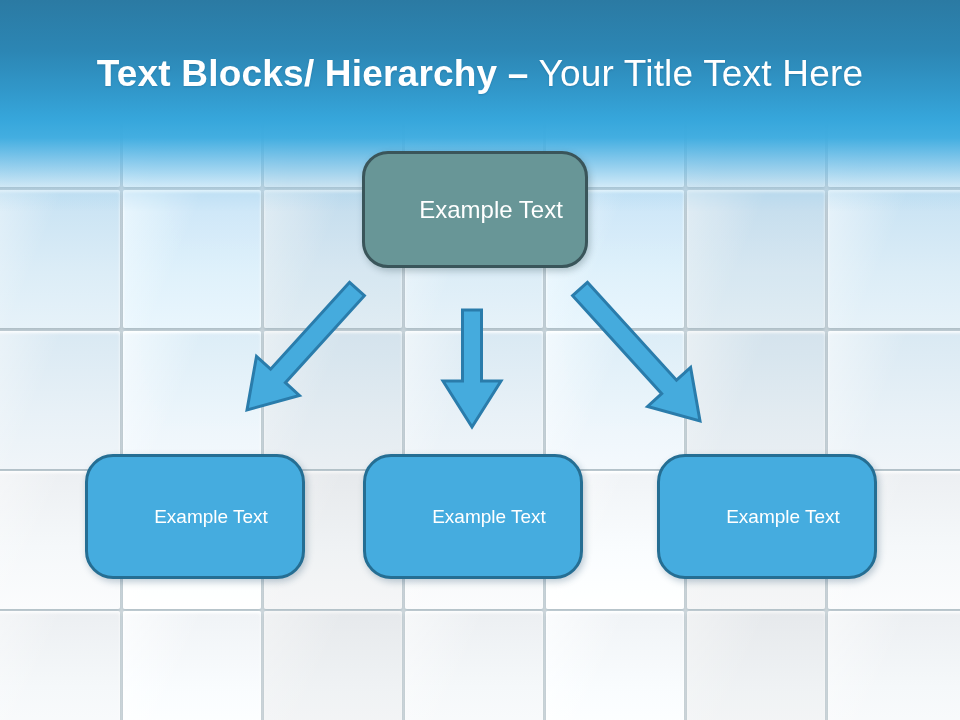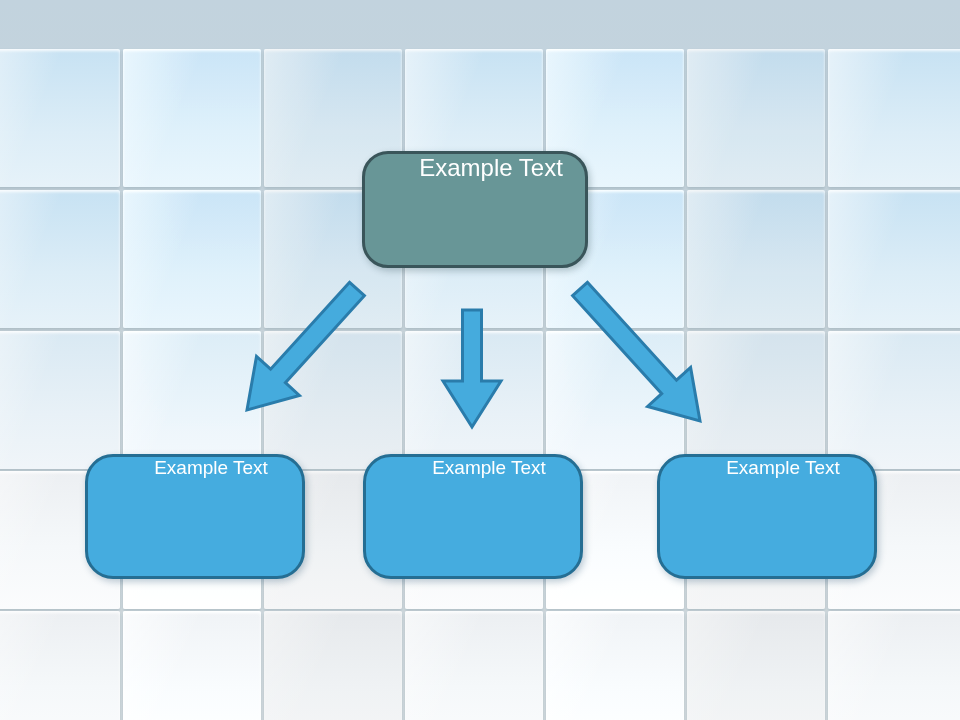--- a/index.html
+++ b/index.html
@@ -27,21 +27,21 @@
             rgba(62,172,224,.97) 65%, rgba(98,185,230,.72) 76%,
             rgba(160,210,238,.34) 88%, rgba(205,231,246,0) 100%);}
   .title{position:absolute;left:0;top:54px;width:100%;text-align:center;
          color:#ffffff;font-size:37px;line-height:1.1;letter-spacing:.2px;
          text-shadow:0 1px 2px rgba(0,40,70,.18);}
   .title .bold{font-weight:700;}
   .title .light{font-weight:400;}
 
   
   .diagram{position:absolute;inset:0;z-index:3;}
-  .node{position:absolute;display:flex;align-items:flex-start;justify-content:center;
+  .node{position:absolute;display:flex;align-items:center;justify-content:center;
         color:#fff;text-align:center;box-sizing:border-box;padding-left:32px;}
   .root-node{left:362px;top:151px;width:226px;height:117px;
         background:#689697;border:3px solid #3a555a;border-radius:26px;
         font-size:24px;box-shadow:2px 3px 7px rgba(30,60,70,.28);}
   .child-node{top:454px;width:220px;height:125px;
         background:#45acdf;border:3px solid #256e93;border-radius:28px;
         font-size:19px;box-shadow:2px 3px 7px rgba(25,70,100,.28);}
   .child-1{left:85px;}
   .child-2{left:363px;}
   .child-3{left:657px;}
@@ -85,20 +85,25 @@
       <div class="tile tint-w v0" style="left: 828px; top: 471px;"></div>
       <div class="tile tint-w v0" style="left: -18px; top: 611px;"></div>
       <div class="tile tint-w v2" style="left: 123px; top: 611px;"></div>
       <div class="tile tint-w v1" style="left: 264px; top: 611px;"></div>
       <div class="tile tint-w v0" style="left: 405px; top: 611px;"></div>
       <div class="tile tint-w v2" style="left: 546px; top: 611px;"></div>
       <div class="tile tint-w v1" style="left: 687px; top: 611px;"></div>
       <div class="tile tint-w v0" style="left: 828px; top: 611px;"></div>
     </div>
 
+  <div class="header">
+    <div class="title">
+      <span class="bold">Text Blocks/ Hierarchy –</span><span class="light"> Your Title Text Here</span>
+    </div>
+  </div>
 
   <div class="diagram">
 
     <svg class="arrow-layer" viewBox="0 0 960 720">
       <polygon class="arrow" points="349.6,282.3 270.6,369.2 256.5,356.4 247,410 299.4,395.5 285.4,382.7 364.4,295.7"></polygon>
       <polygon class="arrow" points="462.5,310 481.5,310 481.5,381 501,381 472,427 443,381 462.5,381"></polygon>
       <polygon class="arrow" points="587.4,282.3 676.5,380.2 690.6,367.5 700,421 647.6,406.5 661.7,393.7 572.6,295.7"></polygon>
     </svg>
 
     <div class="node root-node">

